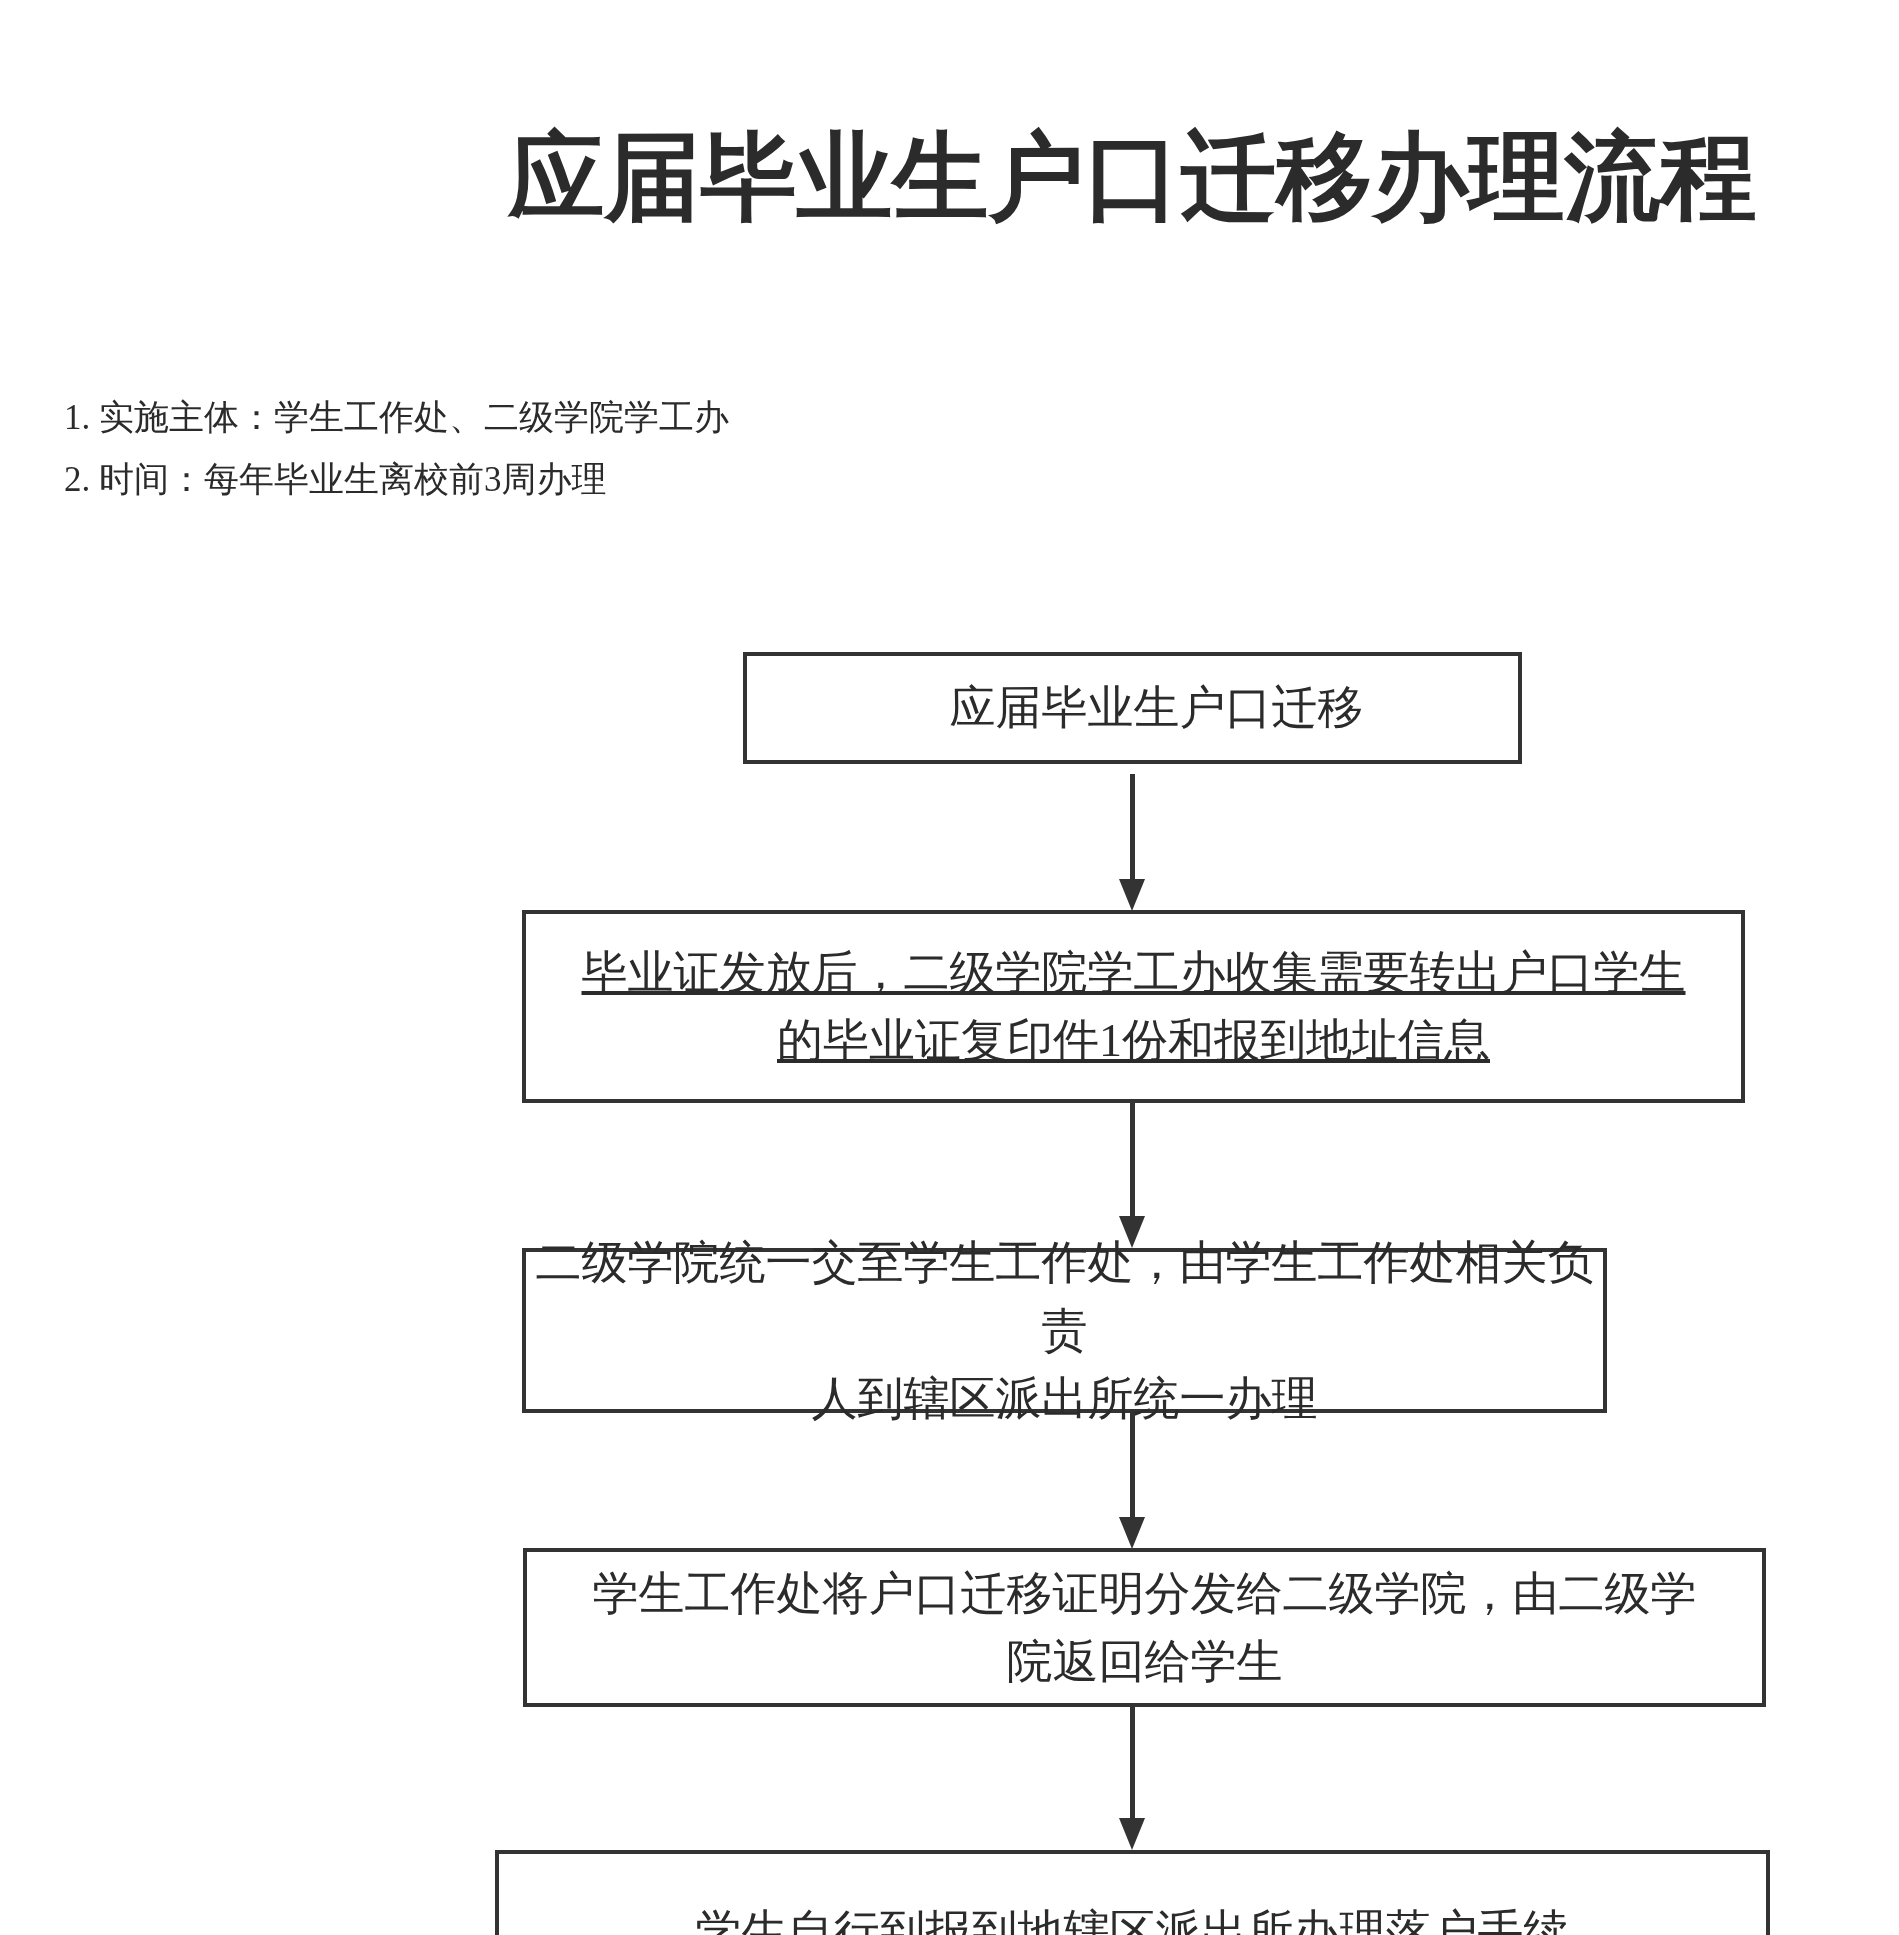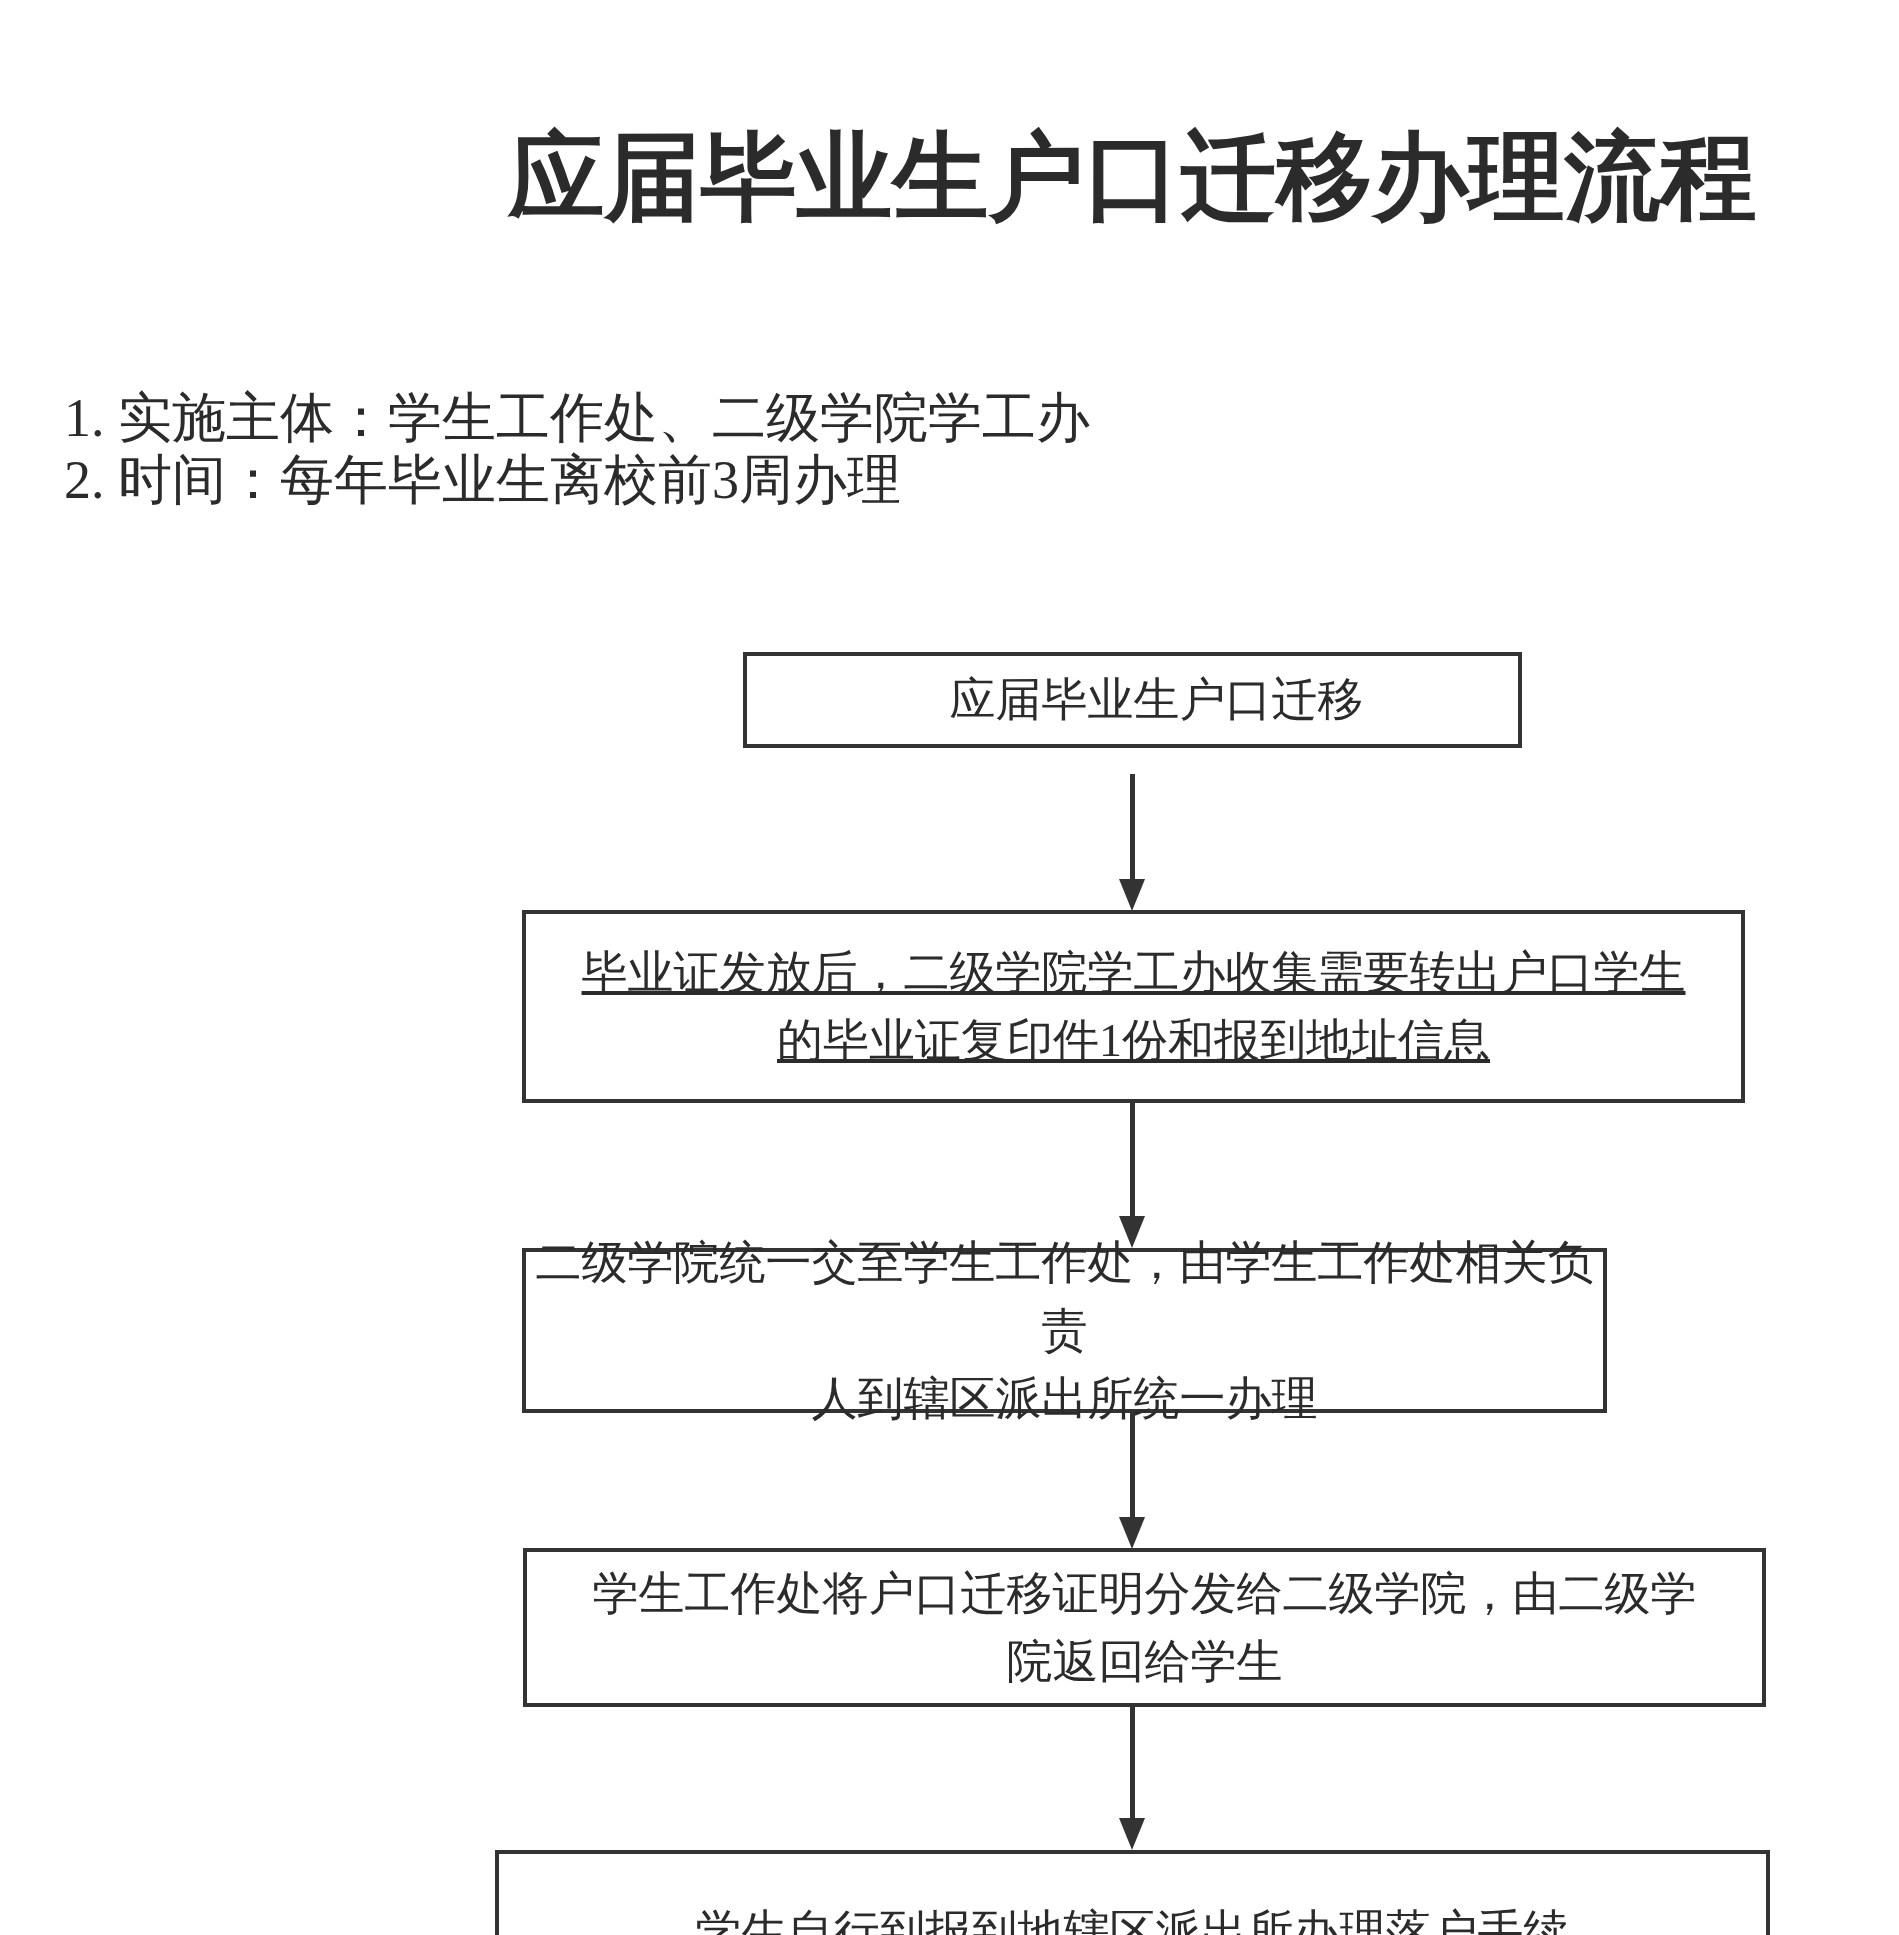--- a/index.html
+++ b/index.html
@@ -28,40 +28,40 @@
     line-height: 96px;
     font-weight: bold;
     white-space: nowrap;
   }
 
   
   .notes {
     position: absolute;
     left: 64px;
     top: 387px;
-    font-size: 54px;
+    font-size: 35px;
     line-height: 62px;
     white-space: nowrap;
   }
 
   
   .flow-node {
     position: absolute;
     box-sizing: border-box;
     border: 4.6px solid #333333;
     background: #ffffff;
     display: flex;
     align-items: center;
     justify-content: center;
     text-align: center;
     font-size: 46px;
     line-height: 68px;
     white-space: pre-line;
   }
-  #node-start { left: 743px; top: 652px; width: 779px; height: 96px; padding-left: 48px; }
+  #node-start { left: 743px; top: 652px; width: 779px; height: 112px; padding-left: 48px; }
   #node-step1 { left: 522px; top: 910px; width: 1223px; height: 193px; text-decoration: underline; }
   #node-step2 { left: 522px; top: 1248px; width: 1085px; height: 165px; }
   #node-step3 { left: 511px; top: 1548px; width: 1243px; height: 159px; margin-left: 12px; }
   #node-end   { left: 495px; top: 1850px; width: 1275px; height: 164px; }
 
   
   .shaft {
     position: absolute;
     left: 1130px;
     width: 4.6px;

